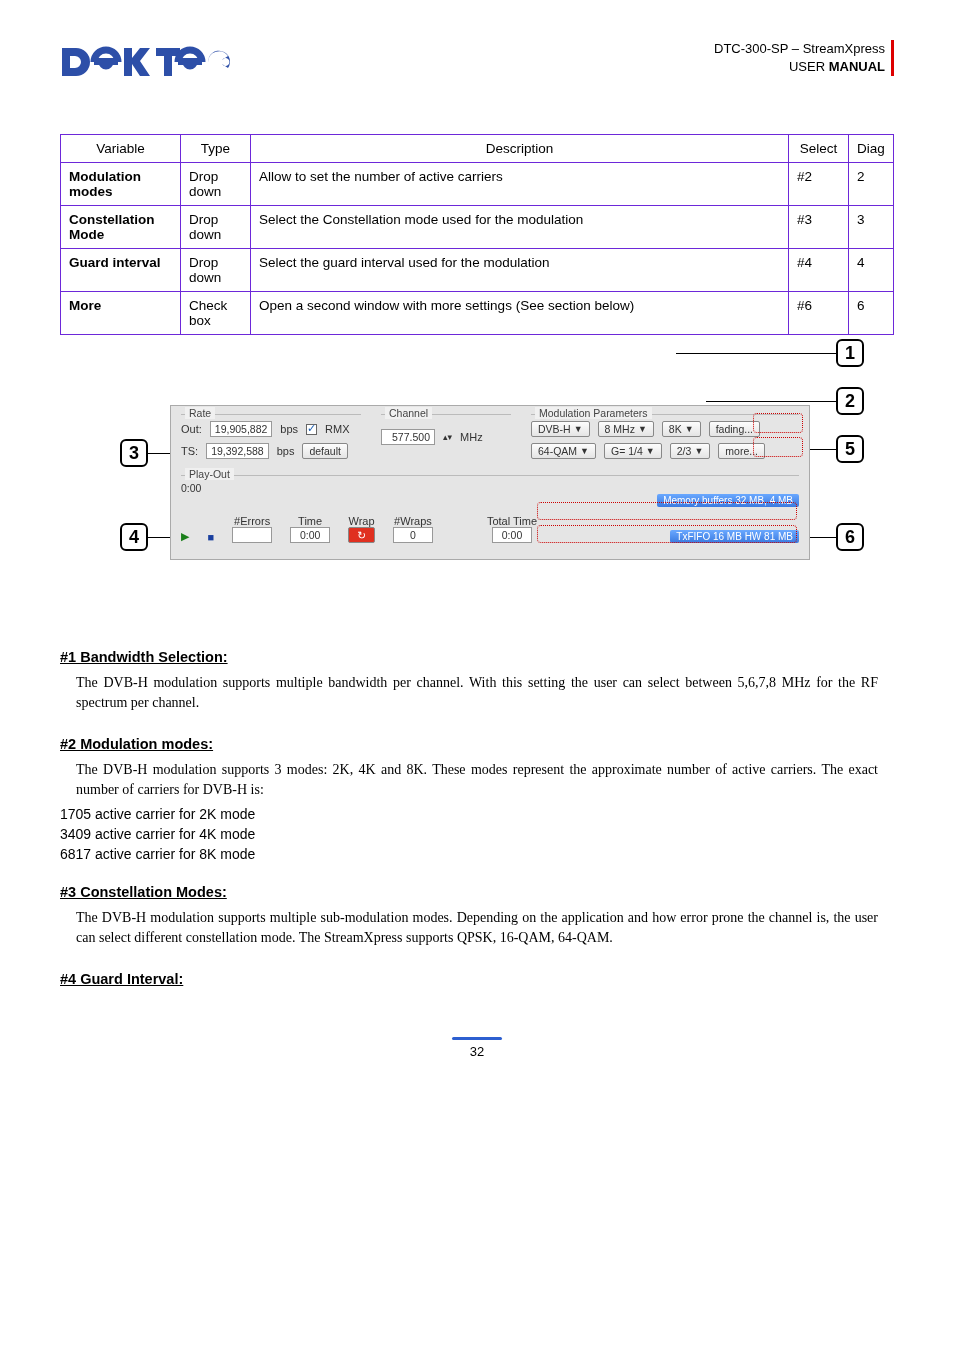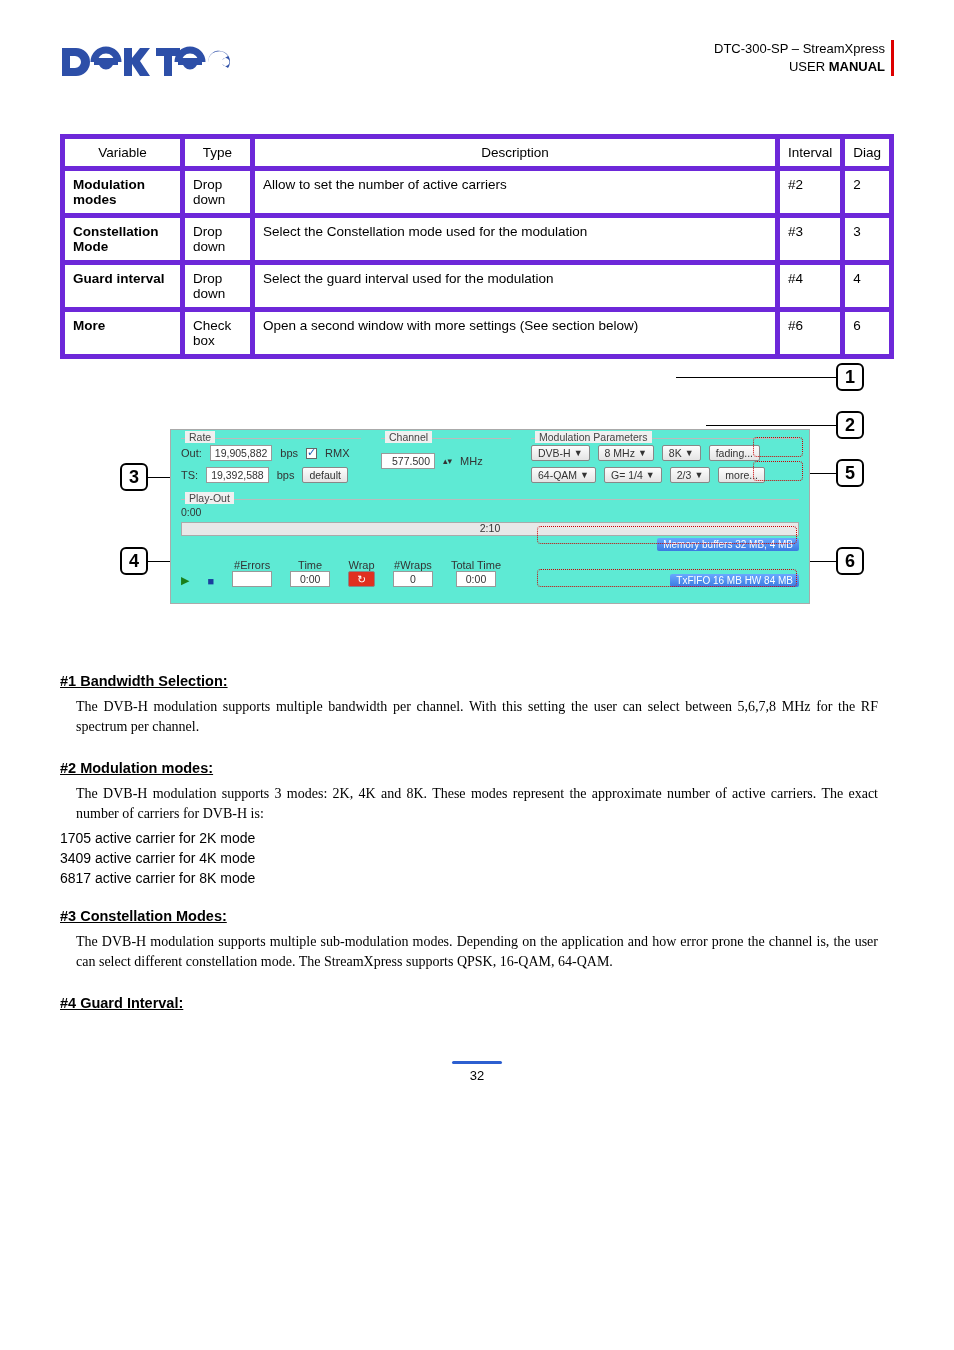--- a/index.html
+++ b/index.html
@@ -31,21 +31,21 @@
     line-height: 1.4;
     border-right: 3px solid #d00;
     padding-right: 6px;
   }
   table.variables {
     width: 100%;
     border-collapse: collapse;
     margin-bottom: 10px;
   }
   table.variables th, table.variables td {
-    border: 5px solid #6d28d9;
+    border: 1px solid #6d28d9;
     padding: 6px 8px;
     text-align: left;
     vertical-align: top;
     font-size: 13.5px;
   }
   table.variables th {
     font-weight: 400;
     text-align: center;
   }
   table.variables th:first-child { text-align: center; }
@@ -70,21 +70,21 @@
     justify-content: center;
     font-weight: 700;
     font-size: 18px;
     background: #fff;
   }
   .panel {
     position: absolute;
     left: 110px;
     top: 60px;
     width: 640px;
-    background: #5eead4;
+    background: #e5e5e5;
     border: 1px solid #aaa;
     padding: 8px 10px 10px 10px;
     font-size: 11px;
     color: #333;
   }
   .panel-row {
     display: flex;
     align-items: center;
     gap: 8px;
     margin-bottom: 6px;
@@ -223,21 +223,21 @@
     <div>USER <b>MANUAL</b></div>
   </div>
 </div>
 
 <table class="variables">
   <thead>
     <tr>
       <th class="col-var">Variable</th>
       <th class="col-type">Type</th>
       <th class="col-desc">Description</th>
-      <th class="col-det">Interval</th>
+      <th class="col-det">Select</th>
       <th class="col-diag">Diag</th>
     </tr>
   </thead>
   <tbody id="tbody">
       <tr>
         <td>Modulation modes</td>
         <td>Drop down</td>
         <td>Allow to set the number of active carriers</td>
         <td>#2</td>
         <td>2</td>
@@ -351,23 +351,20 @@
             </span>
         </div>
         <div class="dotted-box" style="right:-4px; top:22px; width:50px; height:20px;"></div>
         <div class="dotted-box" style="right:-4px; top:-2px; width:50px; height:20px;"></div>
       </div>
     </div>
 
     <div class="group" style="margin-top:10px;">
       <span class="group-label">Play-Out</span>
       <div style="font-size:10.5px;">0:00</div>
-      <div class="progress">
-        <span class="time">2:10</span>
-      </div>
       <div style="text-align:right;">
         <span class="status-strip dotted-wrap">Memory buffers 32 MB, 4 MB</span>
       </div>
       <div class="dotted-box" style="right:2px; top:26px; width:260px; height:18px;"></div>
 
       <div class="panel-row" style="margin-top:8px; gap:18px; align-items:flex-end;">
         <span style="color:#1a7f1a;">▶</span>
         <span style="color:#1a3f9f;">■</span>
         <div style="text-align:center;">
           <div>#Errors</div>
@@ -378,26 +375,26 @@
           <div class="inp" style="min-width:40px; text-align:center;">0:00</div>
         </div>
         <div style="text-align:center;">
           <div>Wrap</div>
           <div class="btn" style="background:#e03020; color:#fff; padding:1px 8px;">↻</div>
         </div>
         <div style="text-align:center;">
           <div>#Wraps</div>
           <div class="inp" style="min-width:40px; text-align:center;">0</div>
         </div>
-        <div style="text-align:center;">
+        <div style="text-align:center;margin-left:36px;">
           <div>Total Time</div>
           <div class="inp" style="min-width:40px; text-align:center;">0:00</div>
         </div>
         <div style="flex:1; text-align:right;">
-          <span class="status-strip">TxFIFO 16 MB   HW 84 MB</span>
+          <span class="status-strip">TxFIFO 16 MB   HW 81 MB</span>
         </div>
       </div>
       <div class="dotted-box" style="right:2px; bottom:0px; width:260px; height:18px;"></div>
     </div>
   </div>
 </div>
 
 <div class="heading">#1 Bandwidth Selection:</div>
 <p class="body">The DVB-H modulation supports multiple bandwidth per channel. With this setting the user can select between 5,6,7,8 MHz for the RF spectrum per channel.</p>
 

